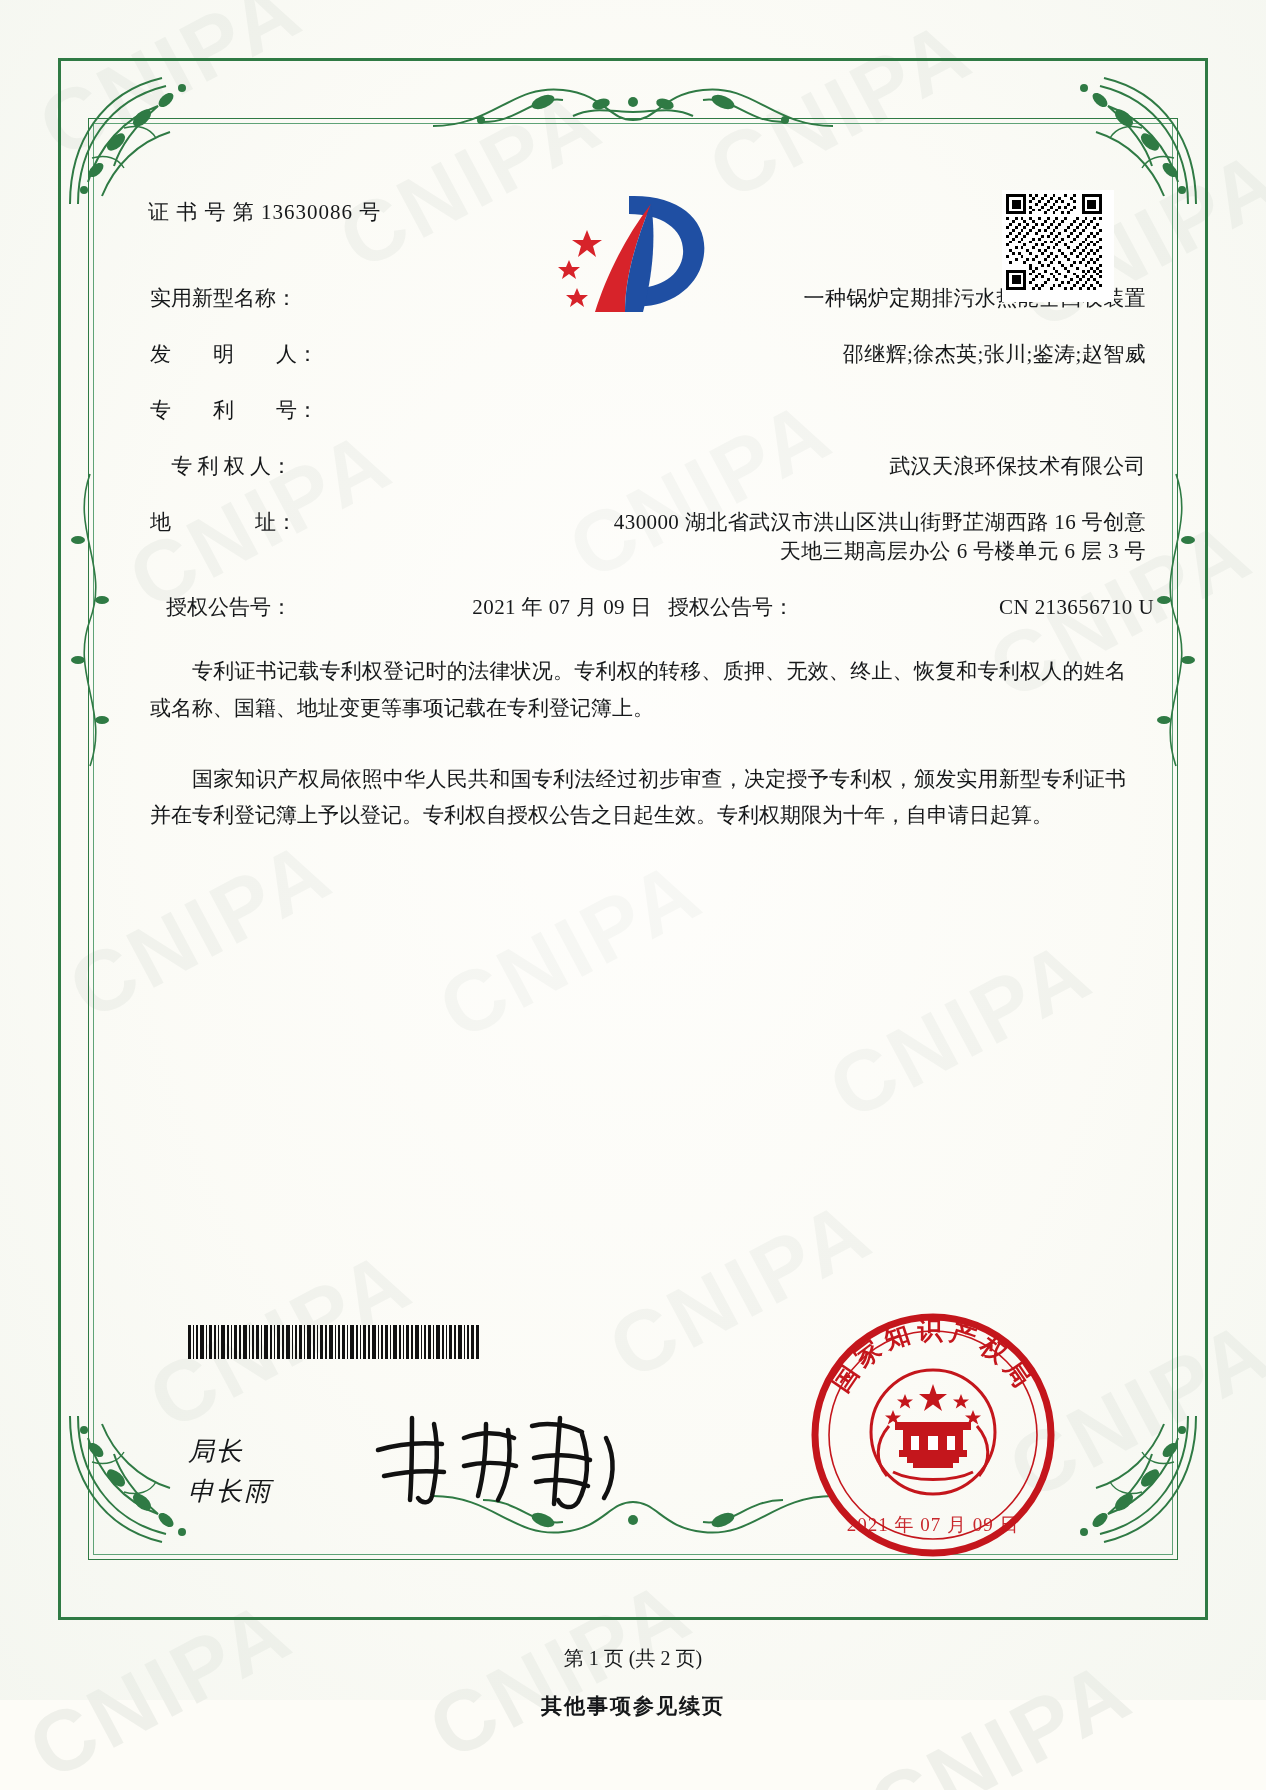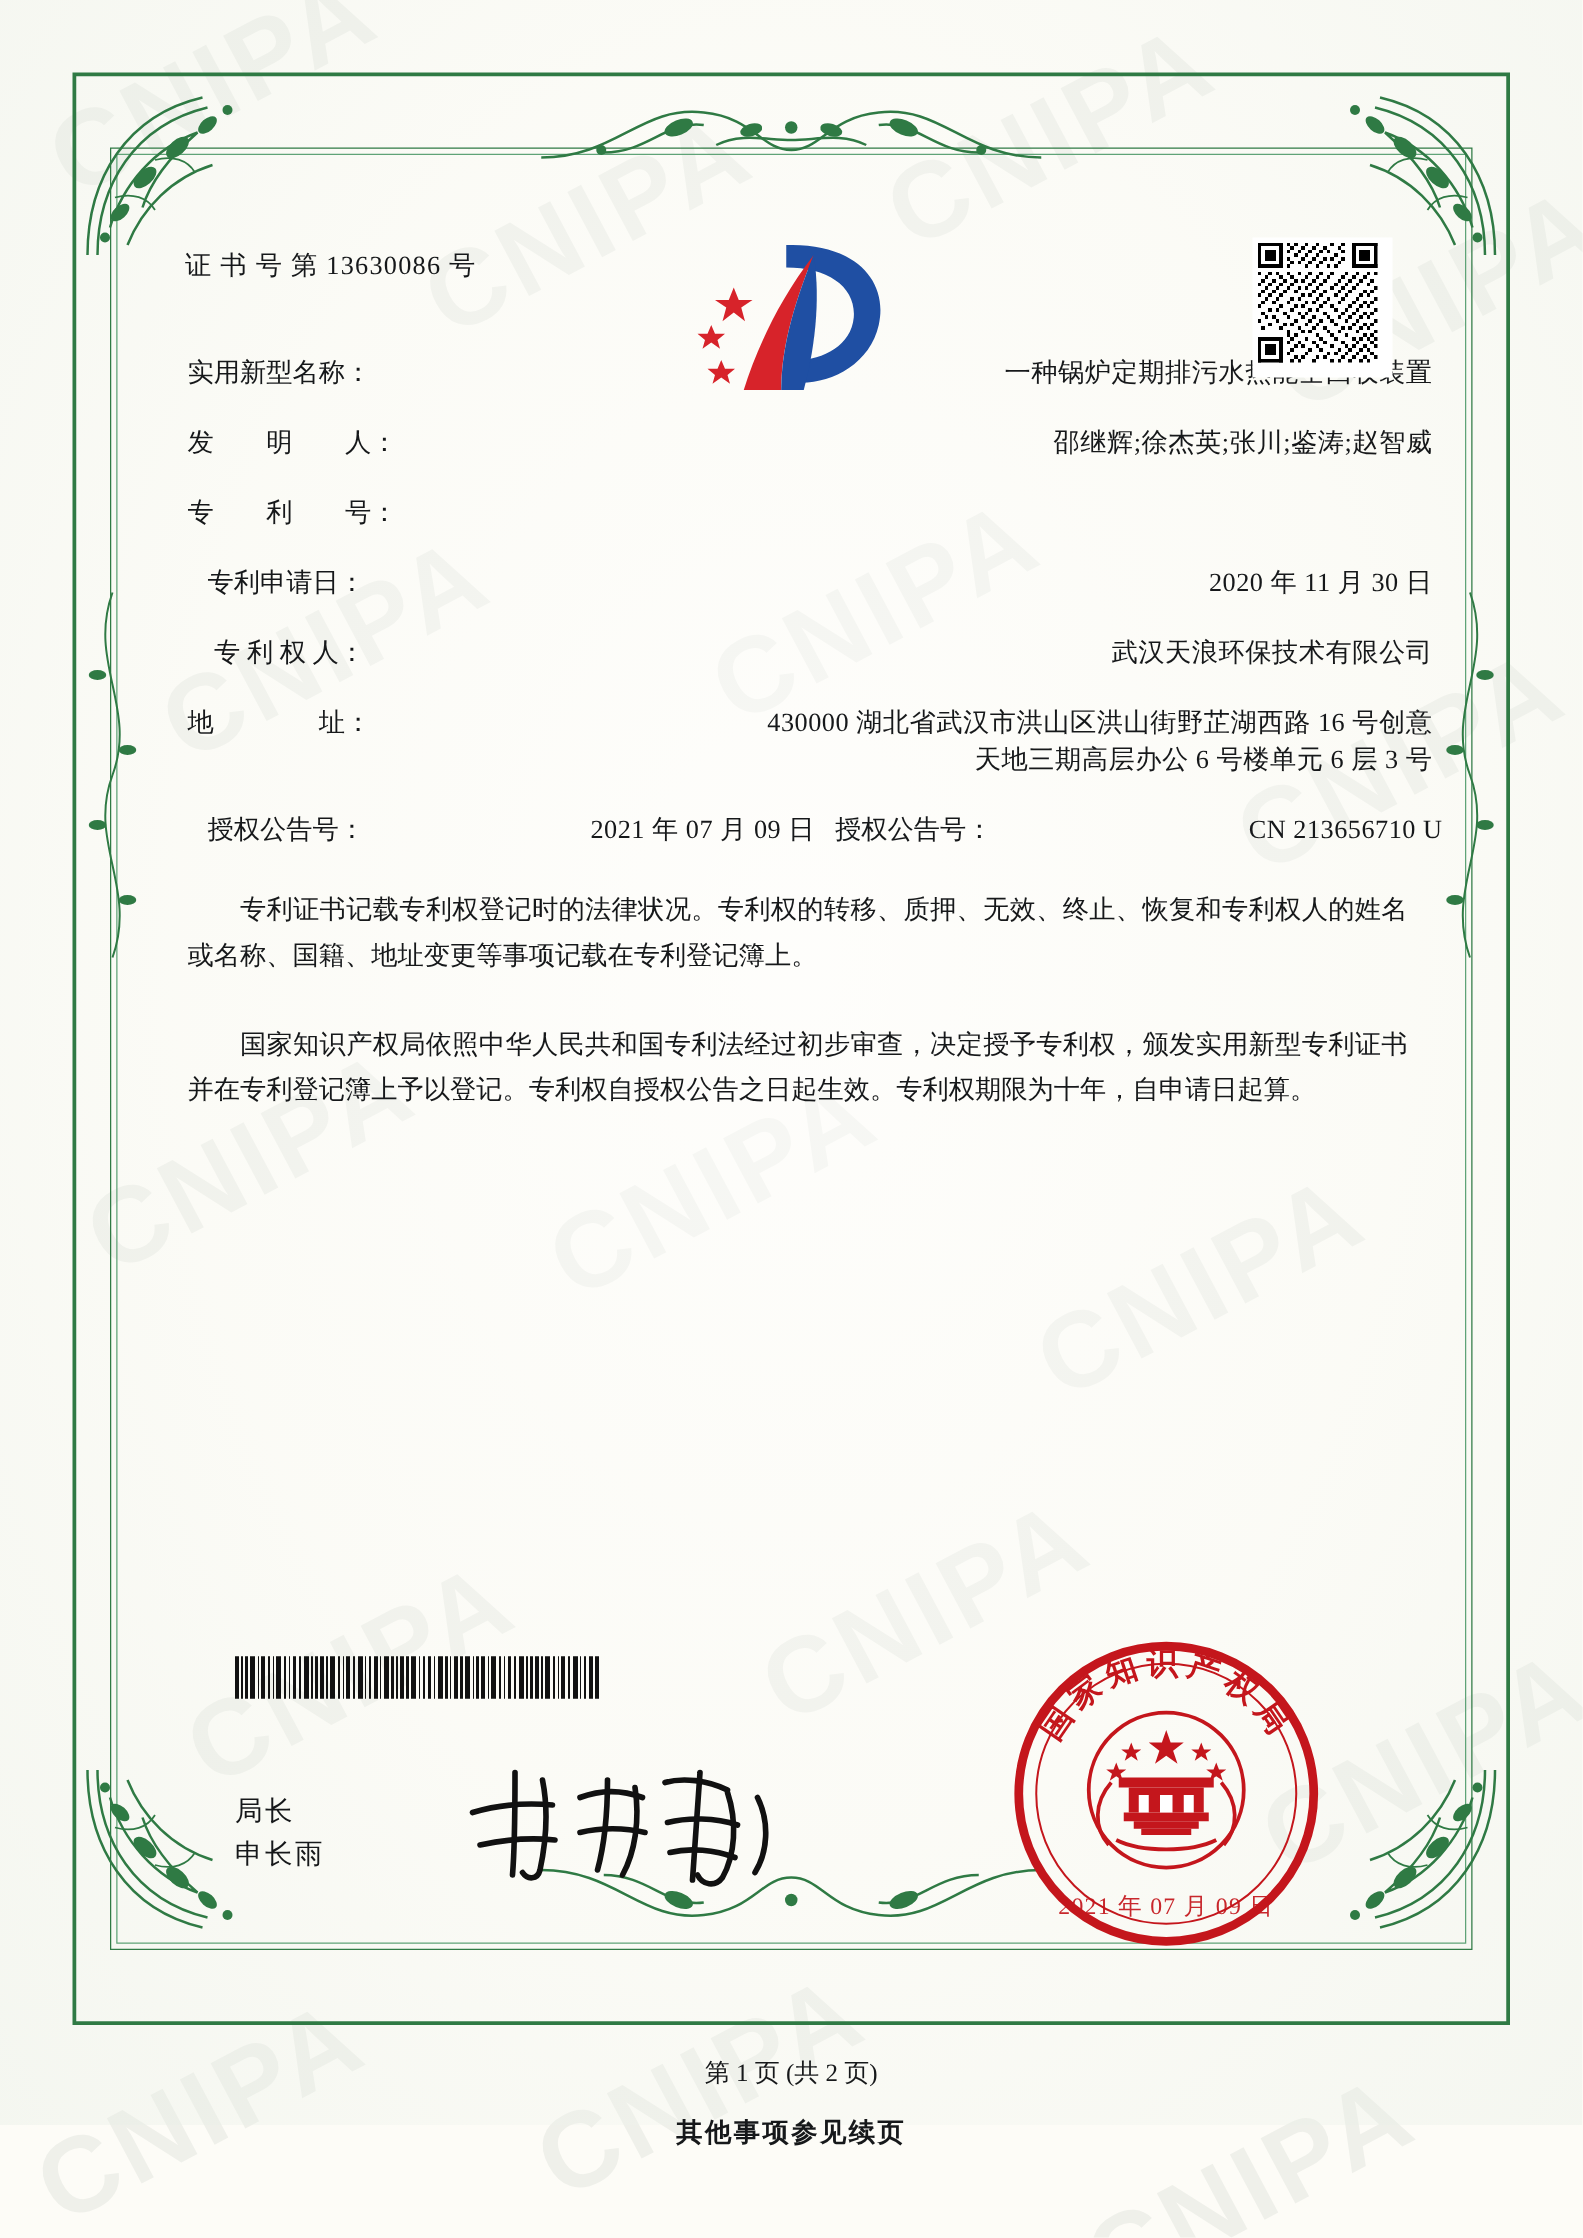--- a/index.html
+++ b/index.html
@@ -207,24 +207,25 @@
     height: 34px;
     z-index: 5;
   }
   .barcode svg { display:block; width:100%; height:100%; }
 
   
   .director {
     position: absolute;
     left: 188px;
     top: 1432px;
-    font-size: 22px;
+    font-size: 26px;
     line-height: 1.55;
     z-index: 5;
     letter-spacing: 2px;
+    font-style: italic;
   }
 
   .signature {
     position: absolute;
     left: 368px;
     top: 1404px;
     width: 260px;
     height: 110px;
     z-index: 5;
   }
@@ -767,24 +768,20 @@
 
       <div class="field-row">
         <div class="field-label">发　　明　　人：</div>
         <div class="field-value">邵继辉;徐杰英;张川;鉴涛;赵智威</div>
       </div>
 
       <div class="field-row">
         <div class="field-label">专　　利　　号：</div>
       </div>
 
-      <div class="field-row">
-        <div class="field-label">专利申请日：</div>
-        <div class="field-value">2020 年 11 月 30 日</div>
-      </div>
 
       <div class="field-row">
         <div class="field-label">专  利  权  人：</div>
         <div class="field-value">武汉天浪环保技术有限公司</div>
       </div>
 
       <div class="field-row">
         <div class="field-label">地　　　　址：</div>
         <div class="field-value">
           <span>430000 湖北省武汉市洪山区洪山街野芷湖西路 16 号创意</span>

